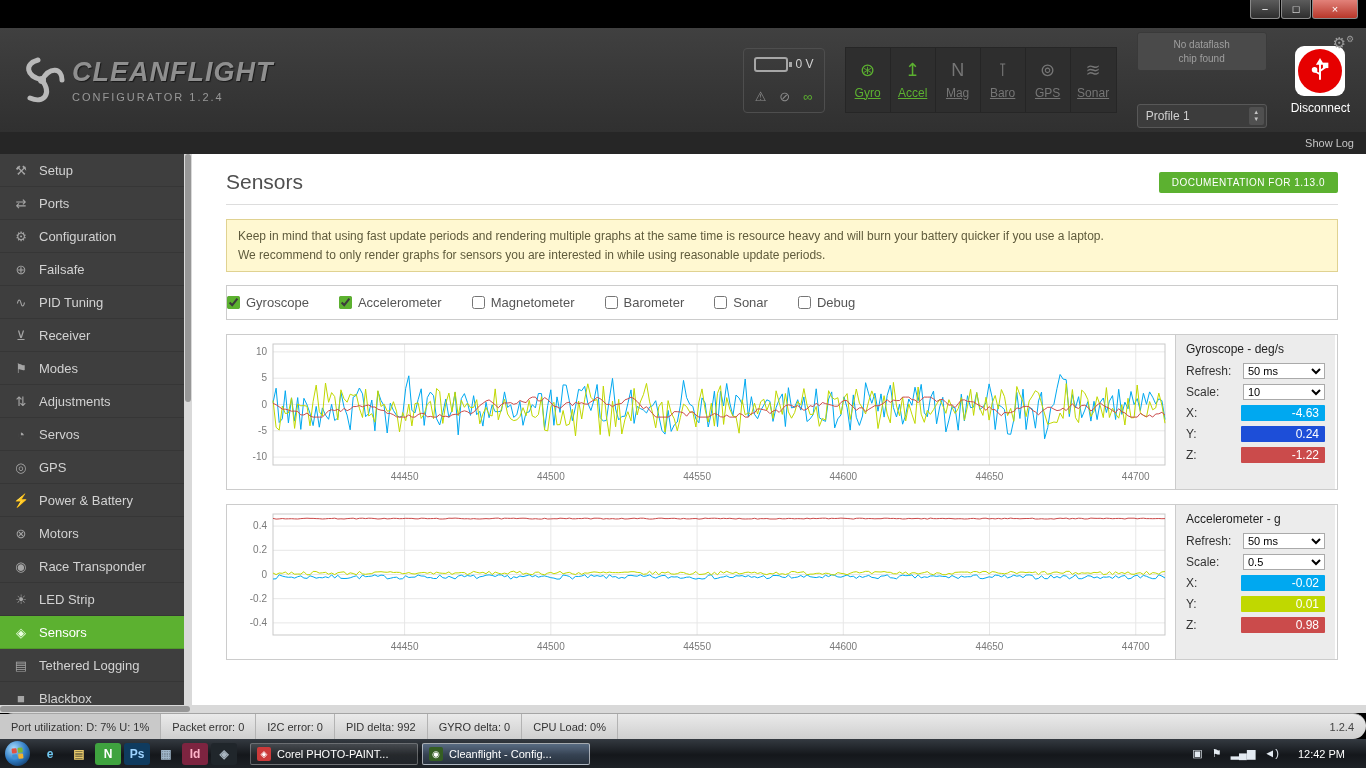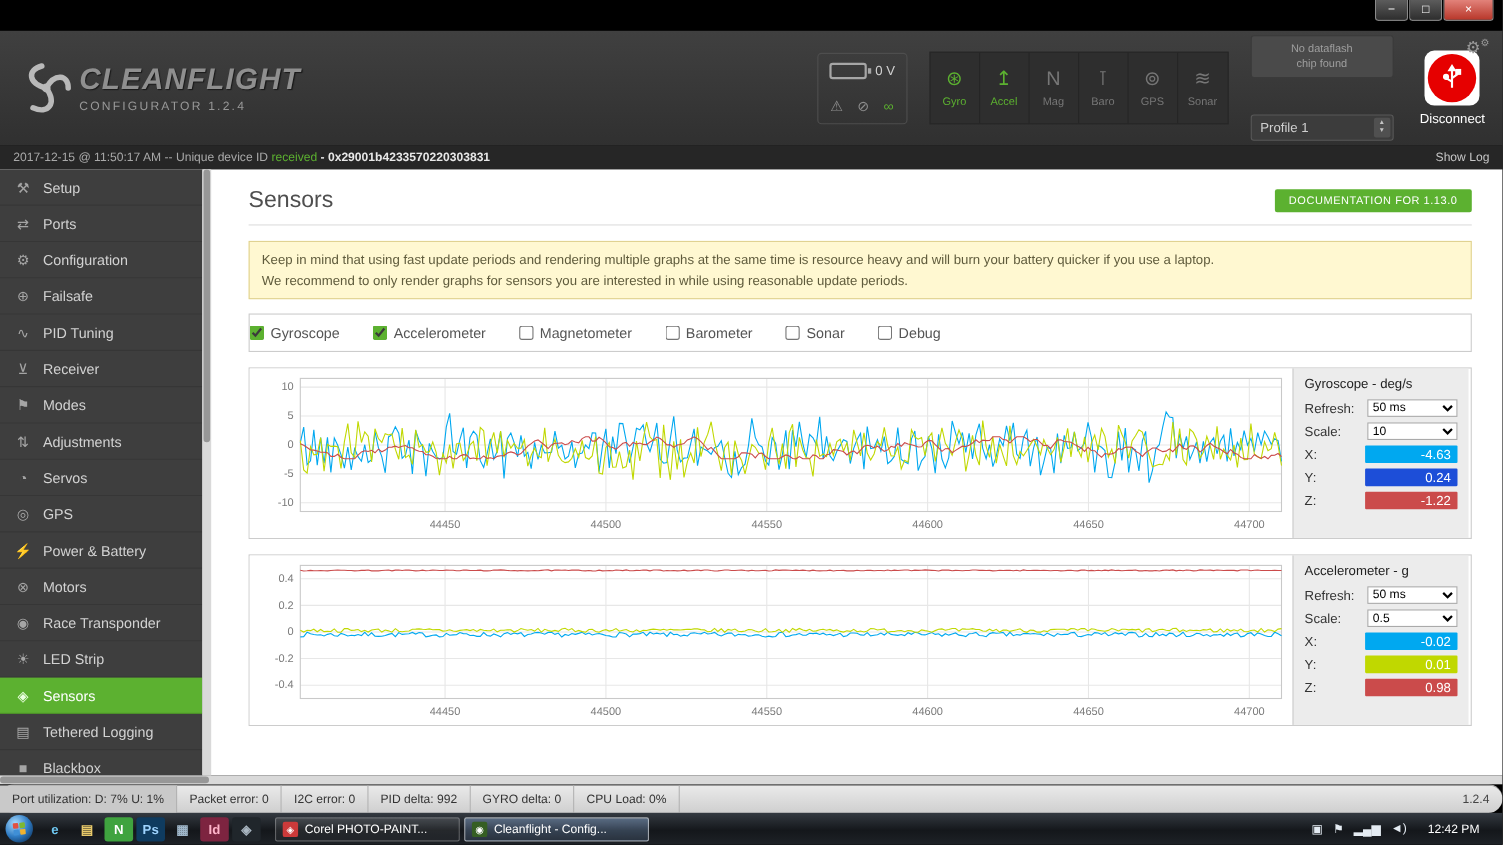--- a/index.html
+++ b/index.html
@@ -27,21 +27,21 @@
     padding:8px 10px; display:flex; flex-direction:column; gap:17px; align-items:center; }
   .bat-row { display:flex; align-items:center; gap:8px; color:#d0d0d0; font-size:12px; }
   .bat-shape { width:34px; height:15px; border:2px solid #a6a6a6; border-radius:3px; position:relative; }
   .bat-shape:after { content:""; position:absolute; right:-6px; top:3px; width:3px; height:5px; background:#a6a6a6; }
   .bat-icons { display:flex; gap:13px; font-size:13px; color:#8d8d8d; }
   .sensor-strip { display:flex; background:#2e2e2e; border:1px solid #262626; margin-left:20px; }
   .sensor-btn { width:45px; height:64px; display:flex; flex-direction:column; align-items:center;
     justify-content:center; gap:7px; border-right:1px solid #252525; color:#767676; }
   .sensor-btn:last-child { border-right:none; }
   .sensor-btn .s-ic { font-size:18px; line-height:1; }
-  .sensor-btn .s-lb { font-size:10px; }
+  .sensor-btn .s-lb { font-size:12px;text-decoration:underline; }
   .sensor-btn.active { color:#5cb130; }
   .df-col { display:flex; flex-direction:column; gap:9px; width:130px; margin-left:20px; }
   .df-btn { background:#4a4a4a; border:1px solid #3a3a3a; border-radius:3px; color:#9f9f9f;
     font-size:10px; line-height:1.35; padding:5px 4px; text-align:center; }
   .profile-wrap { position:relative; background:#3c3c3c; border:1px solid #585858;
     border-radius:3px; height:24px; display:flex; align-items:center;margin-top:24px; }
   .profile-wrap select { appearance:none; -webkit-appearance:none; background:transparent;
     border:none; color:#cfcfcf; font-size:12px; width:100%; padding:0 8px; outline:none; }
   .spin { position:absolute; right:2px; top:2px; bottom:2px; width:15px; background:#505050;
     border-radius:2px; color:#c4c4c4; font-size:6px; display:flex; flex-direction:column;
@@ -227,23 +227,20 @@
           </svg>
         </div>
       </div>
       <div class="disc-label">Disconnect</div>
     </div>
 
     <div class="gear-corner">⚙<sup>⚙</sup></div>
   </div>
 
   <div class="logbar">
-    <span>
-      <span>2017-12-15 @ 11:50:17 AM -- Unique device ID </span><span class="log-ok">received</span><span class="log-id"> - 0x29001b4233570220303831</span>
-    </span>
     <span class="show-log">Show Log</span>
   </div>
 
   <div class="body">
     <div class="sidebar">
 
     <div class="side-item">
           <span class="s-icon">⚒</span>
           <span class="s-label">Setup</span>
         </div>

